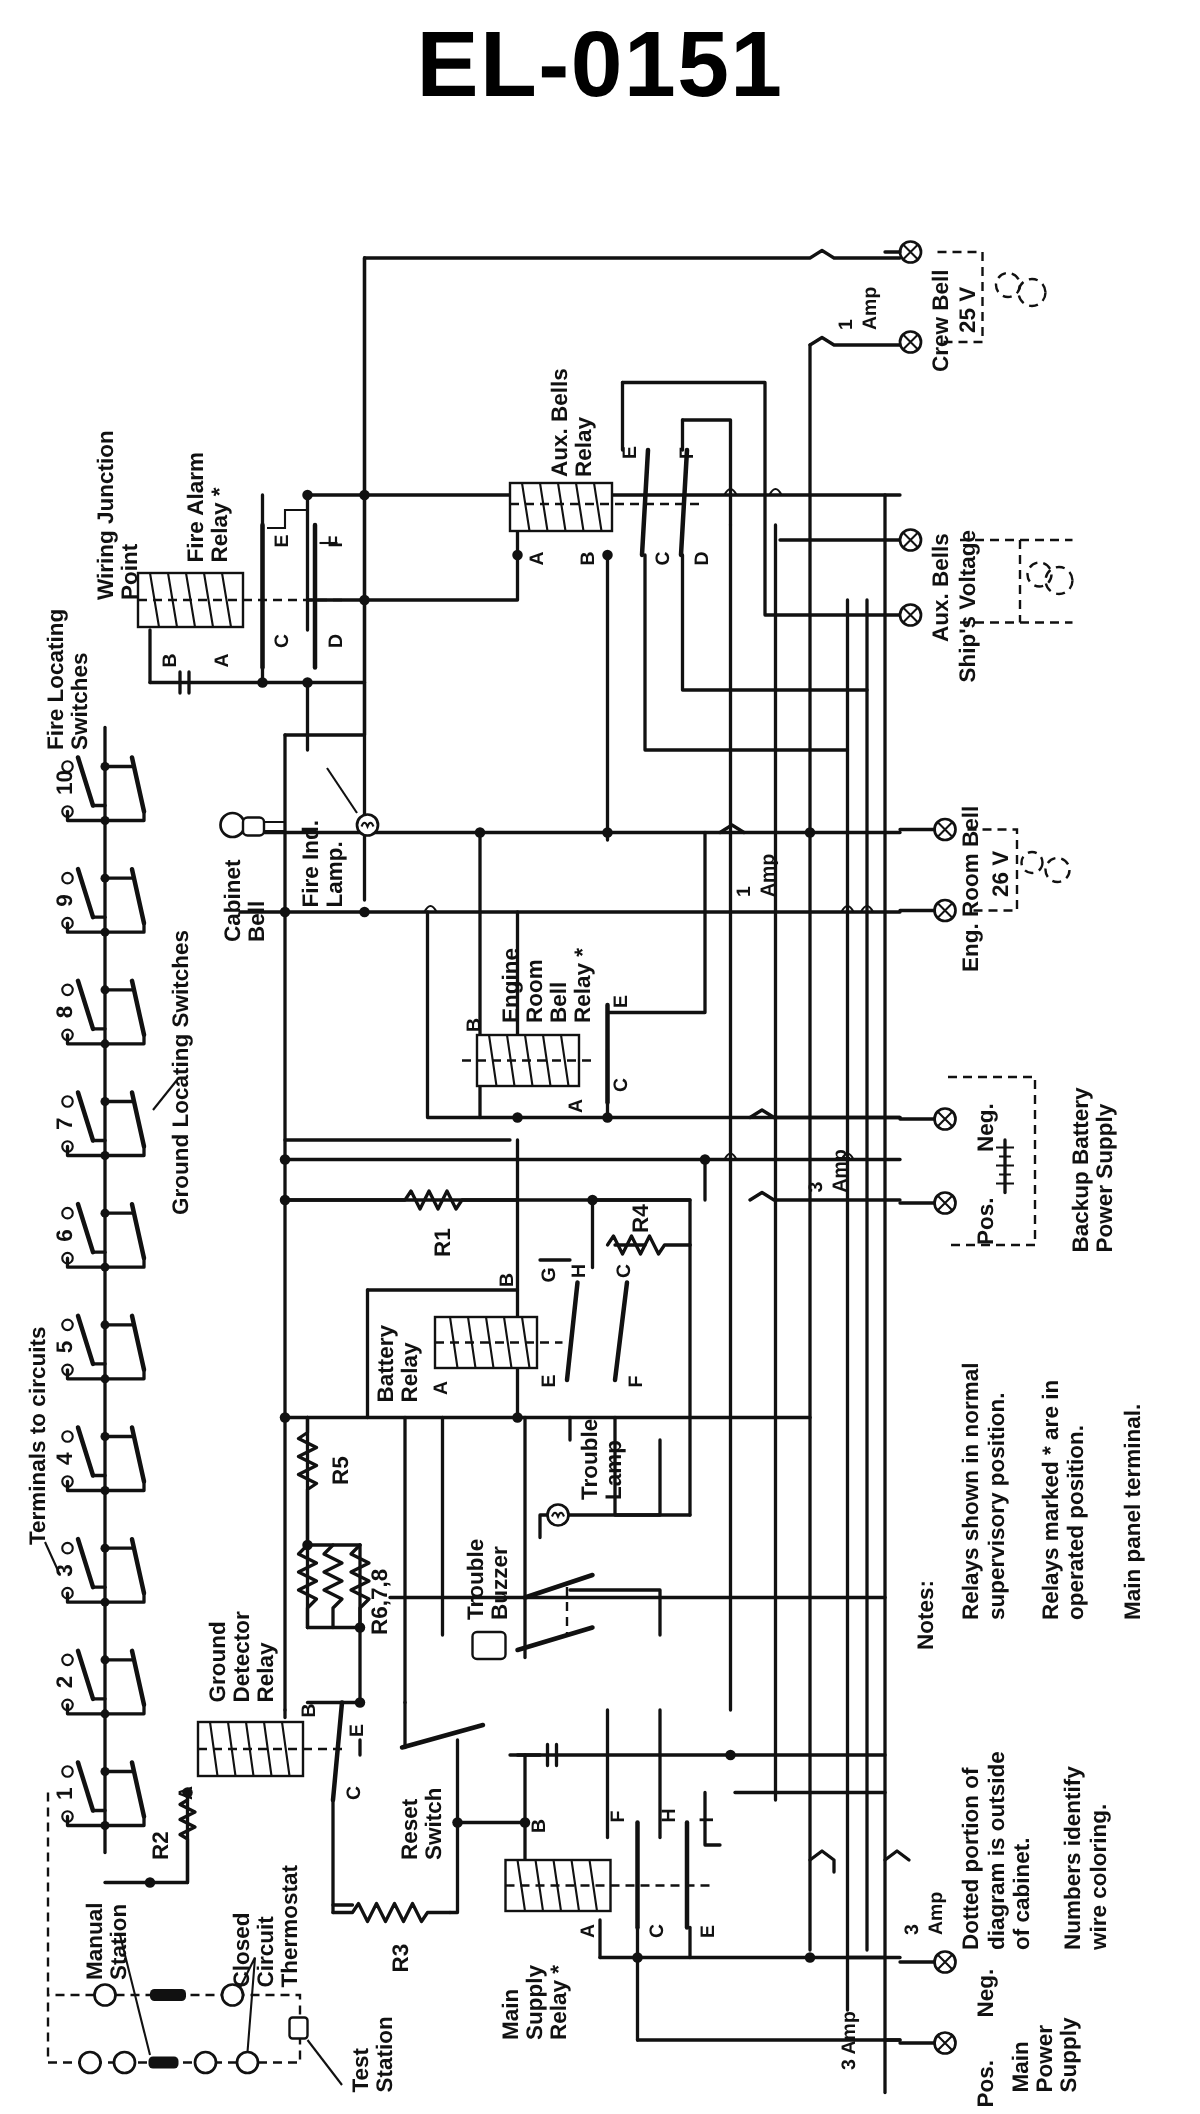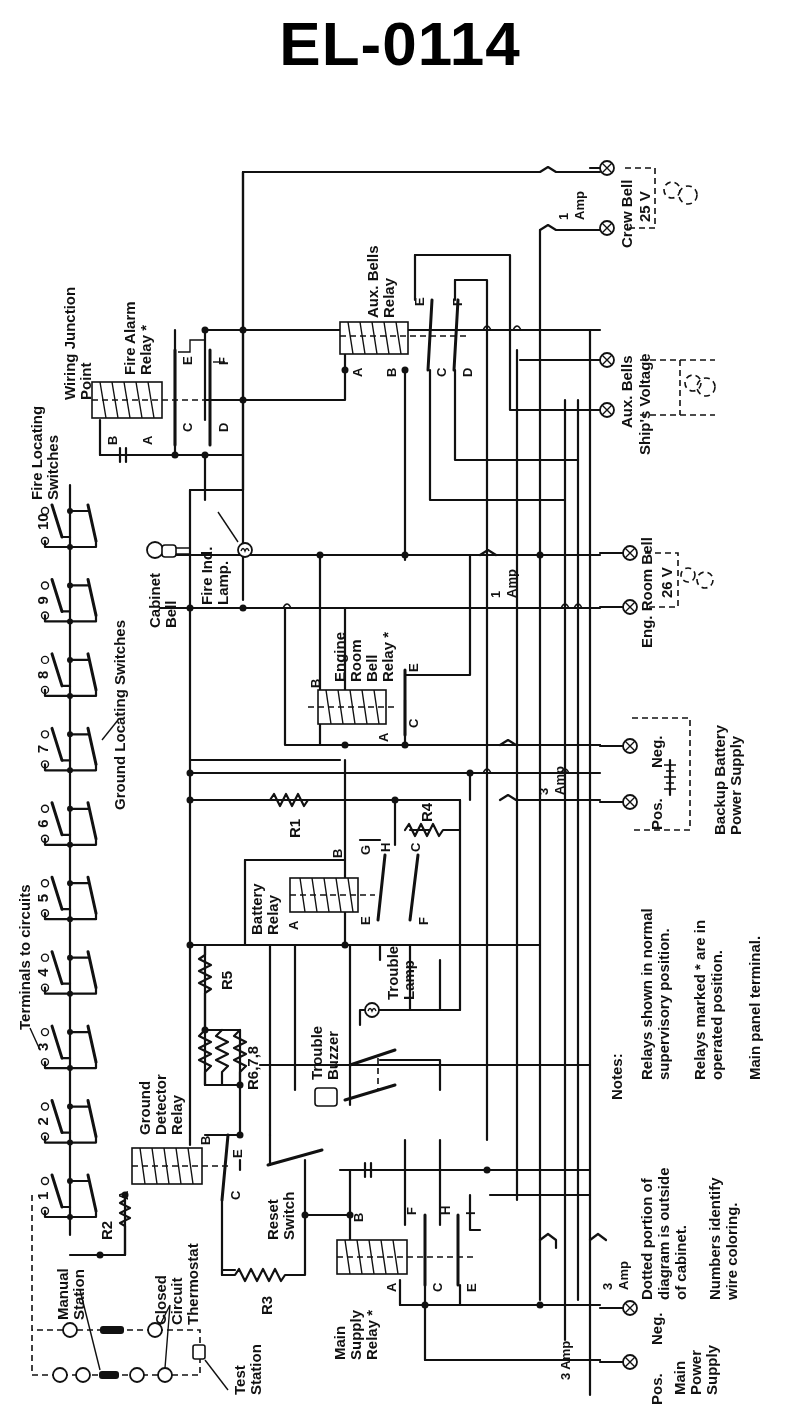--- a/index.html
+++ b/index.html
@@ -12,21 +12,21 @@
   .dot { fill: #111; }
   .lbl { font-family: "Liberation Sans", sans-serif; font-weight: bold; font-size: 15px; fill: #111; }
   .lblsm { font-family: "Liberation Sans", sans-serif; font-weight: bold; font-size: 13px; fill: #111; }
   .note { font-family: "Liberation Sans", sans-serif; font-weight: bold; font-size: 15px; fill: #111; }
   .coil { stroke: #111; stroke-width: 1.6; fill: #fff; }
   .sw { stroke: #111; stroke-width: 3; fill: none; stroke-linecap: round; }
 </style>
 </head>
 <body>
 
-<div id="title">EL-0114</div>
+<div id="title">EL-0151</div>
 
 <svg id="diagram" viewBox="0 0 800 1409" xmlns="http://www.w3.org/2000/svg">
 
   <g>
 
     <path class="w" d="M243 172 L540 172 L548 167 L556 172 L600 172"></path>
     <path class="w" d="M243 172 L243 330"></path>
     <path class="w" d="M205 330 L243 330 L600 330"></path>
 
     <path class="w" d="M540 230 L548 225 L556 230 L600 230"></path>

